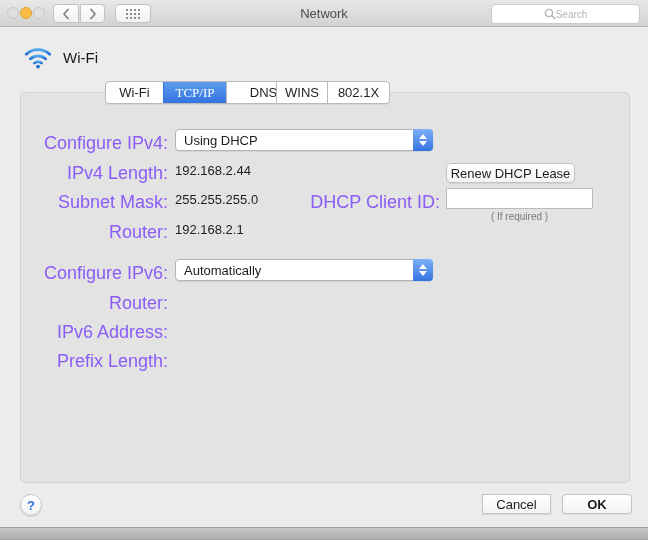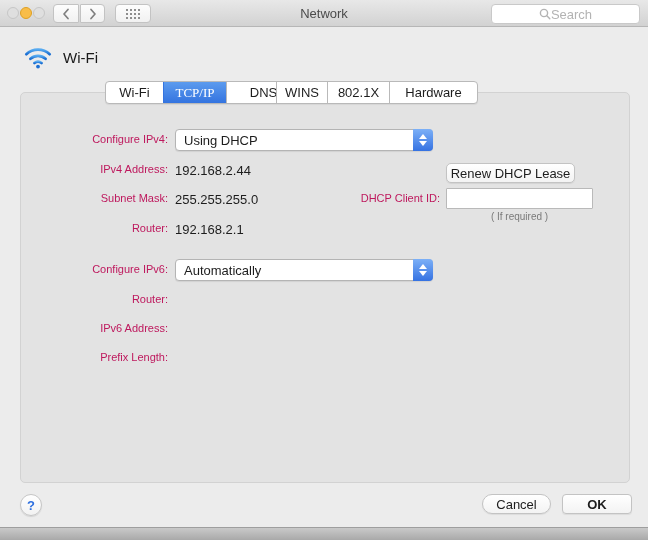--- a/index.html
+++ b/index.html
@@ -34,21 +34,21 @@
   .grid-dots { display: grid; grid-template-columns: repeat(4, 2px); grid-template-rows: repeat(3, 2px); gap: 2px; }
   .grid-dots i { background: #8d8d8d; width: 2px; height: 2px; }
   .win-title {
     position: absolute; left: 0; top: 6px; width: 648px;
     text-align: center; color: #4b4b4b; font-size: 13px;
   }
   .searchfield {
     position: absolute; left: 491px; top: 4px; width: 149px; height: 20px;
     background: #ffffff; border: 1px solid #c9c9c9; border-radius: 4px;
     display: flex; align-items: center; justify-content: center; 
-    color: #b3b3b3; font-size: 13px;
+    color: #b3b3b3; font-size: 10px;
   }
   
   .service-header { position: absolute; left: 24px; top: 46px; display: flex; align-items: center; gap: 11px; }
   .service-header .label { font-size: 15px; color: #1a1a1a; }
   
   .panel {
     position: absolute; left: 20px; top: 92px; width: 610px; height: 391px;
     background: #e3e3e3; border: 1px solid #d2d2d2; border-radius: 5px;
   }
   
@@ -63,21 +63,21 @@
     display: flex; align-items: center; justify-content: center;
     font-size: 13px; color: #1d1d1d; cursor: default;
     border-left: 1px solid #b9b9b9; height: 100%;
   }
   .segment:first-child { border-left: none; }
   .segment.selected {
     background: linear-gradient(#5c9bee, #3474e0);
     color: #ffffff; border-left-color: #3474e0; font-family: Liberation Serif, serif;
   }
   
-  .flabel { position: absolute; white-space: nowrap; text-align: right; font-size: 11px; color: #be185d; }
+  .flabel { position: absolute; white-space: nowrap; text-align: right; font-size: 18px; color: #8b5cf6; }
   .fvalue { position: absolute; white-space: nowrap; font-size: 13px; color: #1d1d1d; }
   .dropdown {
     position: absolute; left: 175px; width: 258px; height: 22px;
     background: #ffffff; border: 1px solid #b4b4b4; border-radius: 4px;
     display: flex; align-items: center;
     box-shadow: 0 1px 1px rgba(0,0,0,0.08);
   }
   .dropdown .dd-text { flex: 1; padding-left: 8px; font-size: 13px; }
   .dd-stepper {
     width: 20px; height: 22px; margin: -1px -1px -1px 0;
@@ -106,21 +106,21 @@
   .note { position: absolute; left: 446px; top: 211px; width: 147px; text-align: center; font-size: 10px; color: #7a7a7a; }
   
   .help-btn {
     position: absolute; left: 20px; top: 494px; width: 22px; height: 22px;
     border-radius: 50%; background: linear-gradient(#ffffff, #f2f2f2);
     border: 1px solid #c6c6c6;
     display: flex; align-items: center; justify-content: center;
     color: #2d6fdf; font-size: 13px; font-weight: bold;
     box-shadow: 0 1px 1px rgba(0,0,0,0.1);
   }
-  .cancel-btn { left: 482px; top: 494px; width: 69px; border-radius: 10px; }
+  .cancel-btn { left: 482px; top: 494px; width: 69px; border-radius: 0; }
   .ok-btn { left: 562px; top: 494px; width: 70px; border-radius: 4px; font-weight: bold; }
   .window-bottom-line { position: absolute; left: 0; top: 527px; width: 648px; height: 1px; background: #9e9e9e; }
   .desktop-strip { position: absolute; left: 0; top: 528px; width: 648px; height: 12px; background: linear-gradient(#c9c9c9, #a9a9a9); }
 </style>
 </head>
 <body>
 
 <div class="toolbar">
   <span class="traffic t-close"></span>
   <span class="traffic t-min"></span>
@@ -183,33 +183,32 @@
 </div>
 
 <div class="panel"></div>
 
 <div class="segmented" id="segmented">
     <div class="segment" style="width: 57px;">Wi-Fi</div>
     <div class="segment selected" style="width: 63px;">TCP/IP</div>
     <div class="segment" style="width: 50px; padding-left: 24px;">DNS</div>
     <div class="segment" style="width: 51px;">WINS</div>
     <div class="segment" style="width: 62px;">802.1X</div>
-    <div class="segment" style="width: 88px;">Hardware</div>
   </div>
 
 <div class="flabel" style="right:480px; top:133px;">Configure IPv4:</div>
 <div class="dropdown" style="top:129px;">
   <span class="dd-text">Using DHCP</span>
   <span class="dd-stepper">
       <span class="arrow-up"></span>
       <span class="arrow-down"></span>
     </span>
 </div>
 
-<div class="flabel" style="right:480px; top:163px;">IPv4 Address:</div>
+<div class="flabel" style="right:480px; top:163px;">IPv4 Length:</div>
 <div class="fvalue" style="left:175px; top:163px;">192.168.2.44</div>
 
 <div class="flabel" style="right:480px; top:192px;">Subnet Mask:</div>
 <div class="fvalue" style="left:175px; top:192px;">255.255.255.0</div>
 
 <div class="flabel" style="right:480px; top:222px;">Router:</div>
 <div class="fvalue" style="left:175px; top:222px;">192.168.2.1</div>
 
 <button class="pushbtn renew-btn">Renew DHCP Lease</button>
 <div class="flabel" style="right:208px; top:192px;">DHCP Client ID:</div>

